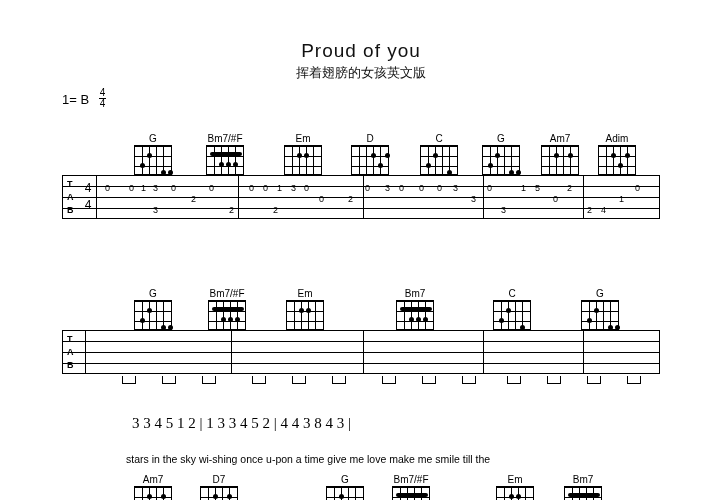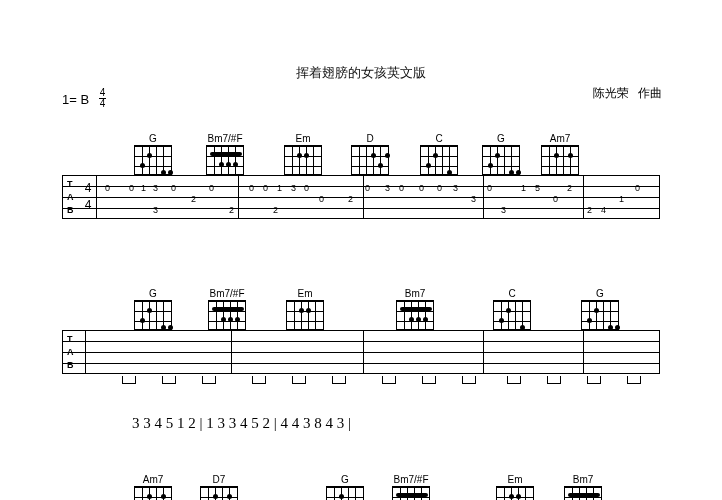--- a/index.html
+++ b/index.html
@@ -193,35 +193,32 @@
     border-bottom: 1px solid #000;
     height: 7px;
     width: 12px;
   }
 </style>
 </head>
 <body>
 
 <div class="sheet">
 
+  <div class="title">Proud of you</div>
   <div class="subtitle">挥着翅膀的女孩英文版</div>
 
   <div class="key-line">
     <span>1= B</span>
     <span class="frac">
       <span class="num">4</span>
       <span class="den">4</span>
     </span>
   </div>
 
   <div class="credits">
-    <div>
-      <span>陈光荣</span>
-      <span class="role">作曲</span>
-    </div>
   </div>
 
   <div class="chordbox" style="left:130px; top:133px;">
     <div class="cname">G</div>
     <div class="grid">
       <div class="v" style="left:7px"></div>
         <div class="v" style="left:14px"></div>
       <div class="v" style="left:21px"></div>
         <div class="v" style="left:28px"></div>
       <div class="h" style="top:9px"></div>
@@ -307,20 +304,34 @@
     <div class="cname">Am7</div>
     <div class="grid">
       <div class="v" style="left:7px"></div>
         <div class="v" style="left:14px"></div>
       <div class="v" style="left:21px"></div>
         <div class="v" style="left:28px"></div>
       <div class="h" style="top:9px"></div>
         <div class="h" style="top:19px"></div>
       <div class="dot" style="left:12px; top:6px"></div>
       <div class="dot" style="left:26px; top:6px"></div>
+    </div>
+  </div>
+  <div class="chordbox" style="left:594px; top:133px;">
+    <div class="cname">Adim</div>
+    <div class="grid">
+      <div class="v" style="left:7px"></div>
+        <div class="v" style="left:14px"></div>
+      <div class="v" style="left:21px"></div>
+        <div class="v" style="left:28px"></div>
+      <div class="h" style="top:9px"></div>
+        <div class="h" style="top:19px"></div>
+      <div class="dot" style="left:12px; top:6px"></div>
+      <div class="dot" style="left:26px; top:6px"></div>
+      <div class="dot" style="left:19px; top:16px"></div>
     </div>
   </div>
 
   <div class="system" style="top:175px;">
     <div class="staff">
       <div class="line" style="top:10px"></div>
       <div class="line" style="top:21px"></div>
       <div class="line" style="top:32px"></div>
       <div class="tabword">
         <span>T</span>
@@ -489,20 +500,21 @@
     <div class="rhythm" style="left:320px; top:46px"></div>
     <div class="rhythm" style="left:360px; top:46px"></div>
     <div class="rhythm" style="left:400px; top:46px"></div>
     <div class="rhythm" style="left:445px; top:46px"></div>
     <div class="rhythm" style="left:485px; top:46px"></div>
     <div class="rhythm" style="left:525px; top:46px"></div>
     <div class="rhythm" style="left:565px; top:46px"></div>
   </div>
 
   <div class="numrow" style="left:132px; top:415px;">3      3 4 5      1 2 | 1 3 3 4 5   2 | 4      4 3 8     4 3 |</div>
+  <div class="lyricrow" style="left:126px; top:453px;">stars      in the sky     wi-shing    once  u-pon a time   give me   love  make me smile  till the</div>
 
   <div class="chordbox" style="left:130px; top:474px;">
     <div class="cname">Am7</div>
     <div class="grid">
       <div class="v" style="left:7px"></div>
         <div class="v" style="left:14px"></div>
       <div class="v" style="left:21px"></div>
         <div class="v" style="left:28px"></div>
       <div class="h" style="top:9px"></div>
       <div class="dot" style="left:12px; top:6px"></div>

